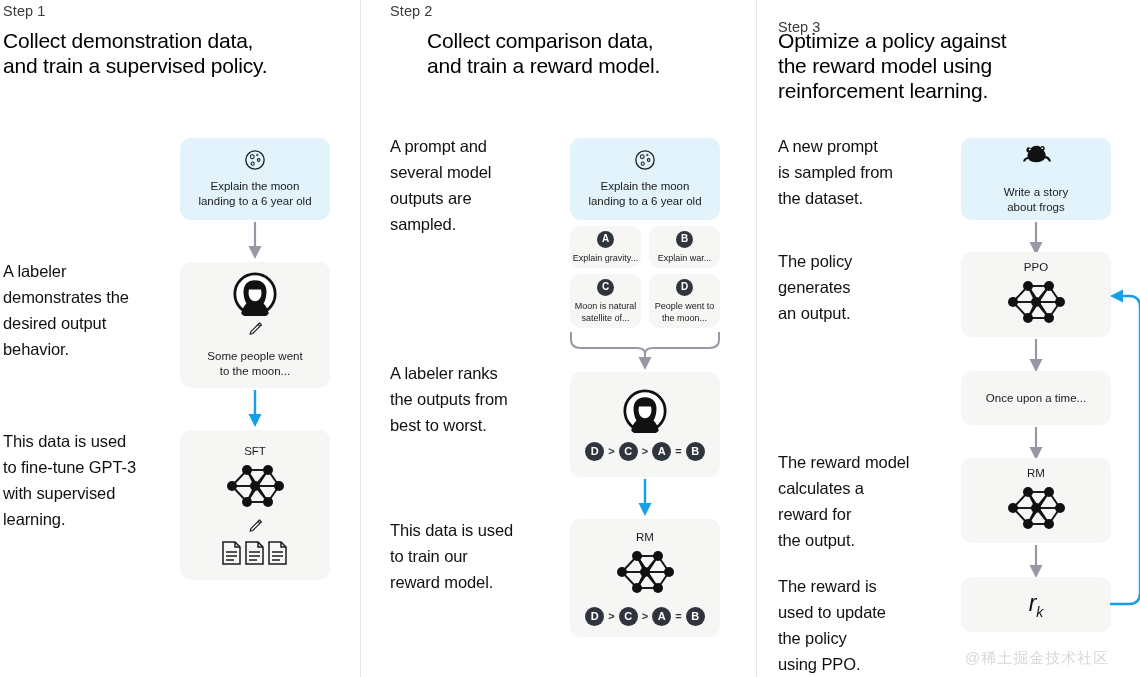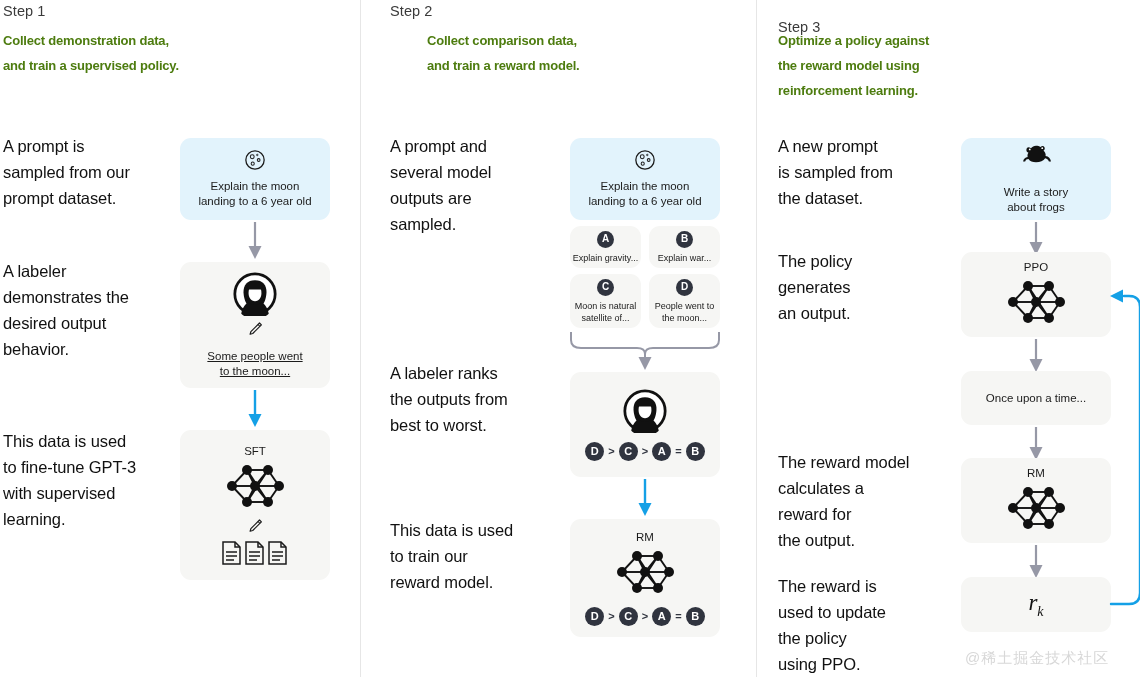--- a/index.html
+++ b/index.html
@@ -38,24 +38,24 @@
 
   .step-label {
     position: absolute;
     font-size: 14.5px;
     color: #3a3a3a;
     letter-spacing: 0.1px;
     white-space: nowrap;
   }
   .step-title {
     position: absolute;
-    font-size: 13px;
-    font-weight: bold;
+    font-size: 21px;
+    font-weight: normal;
     line-height: 25px;
-    color: #4d7c0f;
+    color: #000000;
     letter-spacing: -0.2px;
     white-space: pre-line;
   }
   .body-text {
     position: absolute;
     font-size: 16.5px;
     line-height: 26px;
     color: #111111;
     letter-spacing: -0.1px;
     white-space: pre-line;
@@ -115,21 +115,21 @@
     justify-content: center;
   }
   .rank-row .badge { width: 19px; height: 19px; font-size: 11px; }
   .rank-op {
     font-size: 11px;
     font-weight: bold;
     color: #30343f;
   }
 
   .rk {
-    font-family: Liberation Serif, serif;
+    font-family: Liberation Sans, sans-serif;
     font-style: italic;
     font-size: 23px;
     color: #111;
   }
   .rk sub {
     font-size: 14px;
     font-style: italic;
   }
 
   .arrow-svg { position: absolute; overflow: visible; }
@@ -148,23 +148,20 @@
 
   <div class="divider div1"></div>
   <div class="divider div2"></div>
 
   <div class="column col1">
 
     <div class="step-label" style="left:3px; top:3px;">Step 1</div>
     <div class="step-title" style="left:3px; top:28px; width:340px;">Collect demonstration data,
 and train a supervised policy.</div>
 
-    <div class="body-text" style="left:3px; top:133px; width:175px;">A prompt is
-sampled from our
-prompt dataset.</div>
     <div class="body-text" style="left:3px; top:258px; width:175px;">A labeler
 demonstrates the
 desired output
 behavior.</div>
     <div class="body-text" style="left:3px; top:428px; width:175px;">This data is used
 to fine-tune GPT-3
 with supervised
 learning.</div>
 
     <div class="card card-blue" style="left:180px; top:138px; width:150px; height:82px;">
@@ -195,21 +192,21 @@
           <path d="M24 10 C17.5 10 15.5 14 15.5 19 L32.5 19 C32.5 14 30.5 10 24 10 Z" fill="#111"></path>
           <path d="M17 33 C13 35 10 40 9 45.5 A22 22 0 0 0 39 45.5 C38 40 35 35 31 33 C29 36.5 19 36.5 17 33 Z" fill="#111"></path>
         </svg>
       </span>
       <span class="icon-wrap" style="margin-top:4px;">
         <svg width="18" height="18" viewBox="0 0 24 24">
           <path d="M18 4 L20.5 6.5 L9 18 L5.5 19 L6.5 15.5 Z" fill="none" stroke="#1b1b1b" stroke-width="1.6" stroke-linejoin="round"></path>
           <line x1="16" y1="6" x2="18.5" y2="8.5" stroke="#1b1b1b" stroke-width="1.4"></line>
         </svg>
       </span>
-      <div class="card-text" style="margin-top:11px;text-decoration:underline;">Some people went
+      <div class="card-text" style="margin-top:11px;">Some people went
 to the moon...</div>
     </div>
 
     <svg class="arrow-svg" style="left:243px; top:390px;" width="24" height="38">
       <line x1="12" y1="0" x2="12" y2="27" stroke="#14a0e6" stroke-width="2.4"></line>
       <polygon points="12,37 5.5,24 18.5,24" fill="#14a0e6"></polygon>
     </svg>
 
     <div class="card card-gray" style="left:180px; top:430px; width:150px; height:150px;">
       <div class="card-title">SFT</div>

